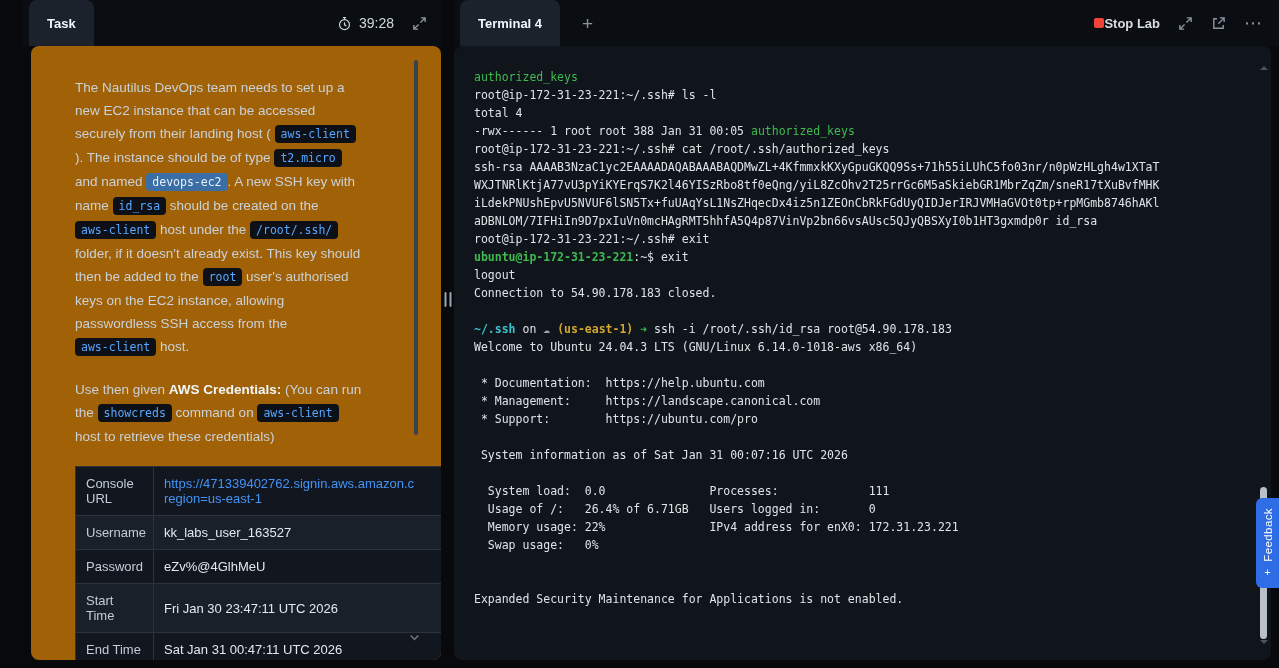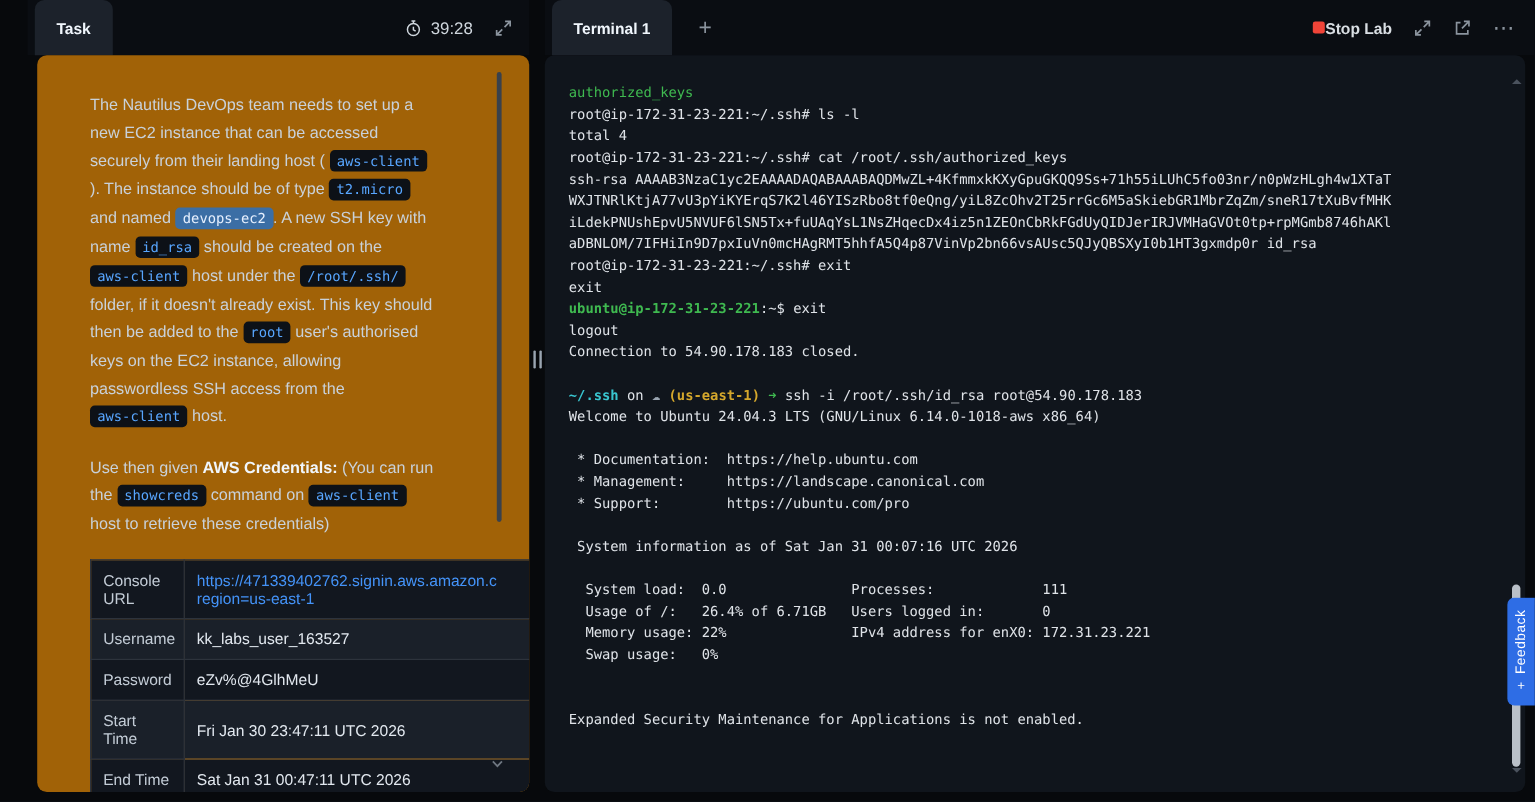--- a/index.html
+++ b/index.html
@@ -188,21 +188,21 @@
   <div class="divider-col">
     <div class="divider-handle">
         <i></i>
         <i></i>
       </div>
   </div>
 
   <div class="right-col">
     <div class="col-header">
       <div class="tab">
-        <span>Terminal 1</span>
+        <span>Terminal 4</span>
       </div>
       <div class="plus-btn">+</div>
 
       <div class="right-controls">
         <div class="stop-lab">
           <span class="stop-square"></span>
           <span>Stop Lab</span>
         </div>
         <div class="hdr-icon">
           <svg width="15" height="15" viewBox="0 0 16 16" fill="none" stroke="currentColor" stroke-width="1.5">
@@ -217,27 +217,27 @@
         <div class="menu-ellipsis">⋯</div>
       </div>
     </div>
 
     <div class="right-body">
       <div class="terminal-screen">
         <div>
             <div class="term-line"><span style="color: rgb(63, 185, 80);">authorized_keys</span></div>
             <div class="term-line"><span>root@ip-172-31-23-221:~/.ssh# ls -l</span></div>
             <div class="term-line"><span>total 4</span></div>
+            <div class="term-line"><span>-rwx------ 1 root root 388 Jan 31 00:05 </span><span style="color: rgb(63, 185, 80);">authorized_keys</span></div>
             <div class="term-line"><span>root@ip-172-31-23-221:~/.ssh# cat /root/.ssh/authorized_keys</span></div>
             <div class="term-line"><span>ssh-rsa AAAAB3NzaC1yc2EAAAADAQABAAABAQDMwZL+4KfmmxkKXyGpuGKQQ9Ss+71h55iLUhC5fo03nr/n0pWzHLgh4w1XTaT</span></div>
             <div class="term-line"><span>WXJTNRlKtjA77vU3pYiKYErqS7K2l46YISzRbo8tf0eQng/yiL8ZcOhv2T25rrGc6M5aSkiebGR1MbrZqZm/sneR17tXuBvfMHK</span></div>
             <div class="term-line"><span>iLdekPNUshEpvU5NVUF6lSN5Tx+fuUAqYsL1NsZHqecDx4iz5n1ZEOnCbRkFGdUyQIDJerIRJVMHaGVOt0tp+rpMGmb8746hAKl</span></div>
             <div class="term-line"><span>aDBNLOM/7IFHiIn9D7pxIuVn0mcHAgRMT5hhfA5Q4p87VinVp2bn66vsAUsc5QJyQBSXyI0b1HT3gxmdp0r id_rsa</span></div>
             <div class="term-line"><span>root@ip-172-31-23-221:~/.ssh# exit</span></div>
-            <div class="term-line"><span>exit</span></div>
             <div class="term-line"><span style="color: rgb(63, 185, 80); font-weight: bold; margin-top: 28px;">ubuntu@ip-172-31-23-221</span><span>:~$ exit</span></div>
             <div class="term-line"><span>logout</span></div>
             <div class="term-line"><span>Connection to 54.90.178.183 closed.</span></div>
             <div class="term-line">&nbsp;</div>
             <div class="term-line"><span style="color: rgb(57, 197, 207); font-weight: bold;">~/.ssh</span><span> on </span><span style="color: rgb(154, 165, 177);">☁</span><span> </span><span style="color: rgb(212, 167, 44); font-weight: bold;">(us-east-1)</span><span> </span><span style="color: rgb(63, 185, 80); font-weight: bold;">➜</span><span> ssh -i /root/.ssh/id_rsa root@54.90.178.183</span></div>
             <div class="term-line"><span>Welcome to Ubuntu 24.04.3 LTS (GNU/Linux 6.14.0-1018-aws x86_64)</span></div>
             <div class="term-line">&nbsp;</div>
             <div class="term-line"><span> * Documentation:  https://help.ubuntu.com</span></div>
             <div class="term-line"><span> * Management:     https://landscape.canonical.com</span></div>
             <div class="term-line"><span> * Support:        https://ubuntu.com/pro</span></div>

